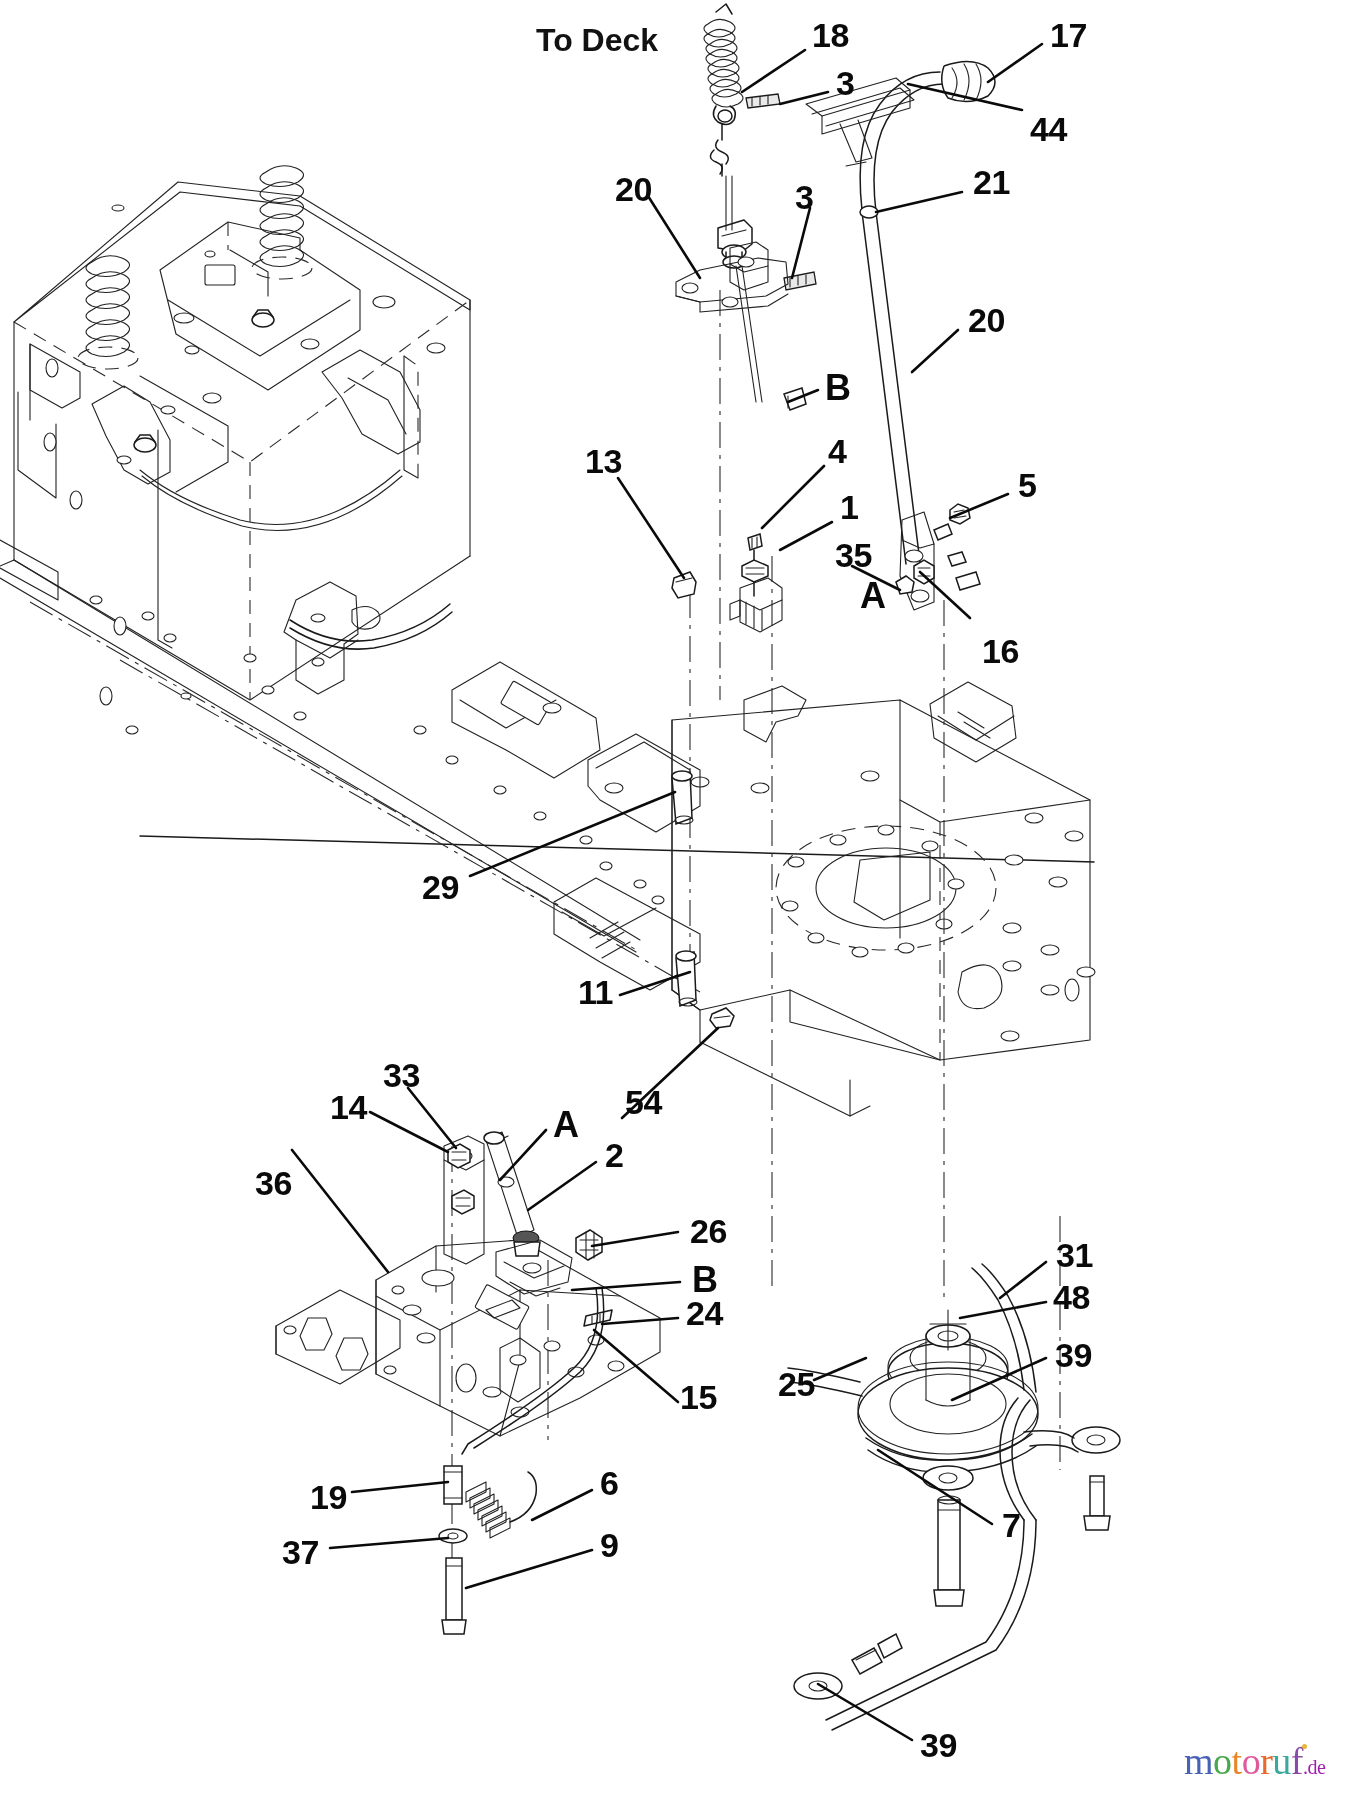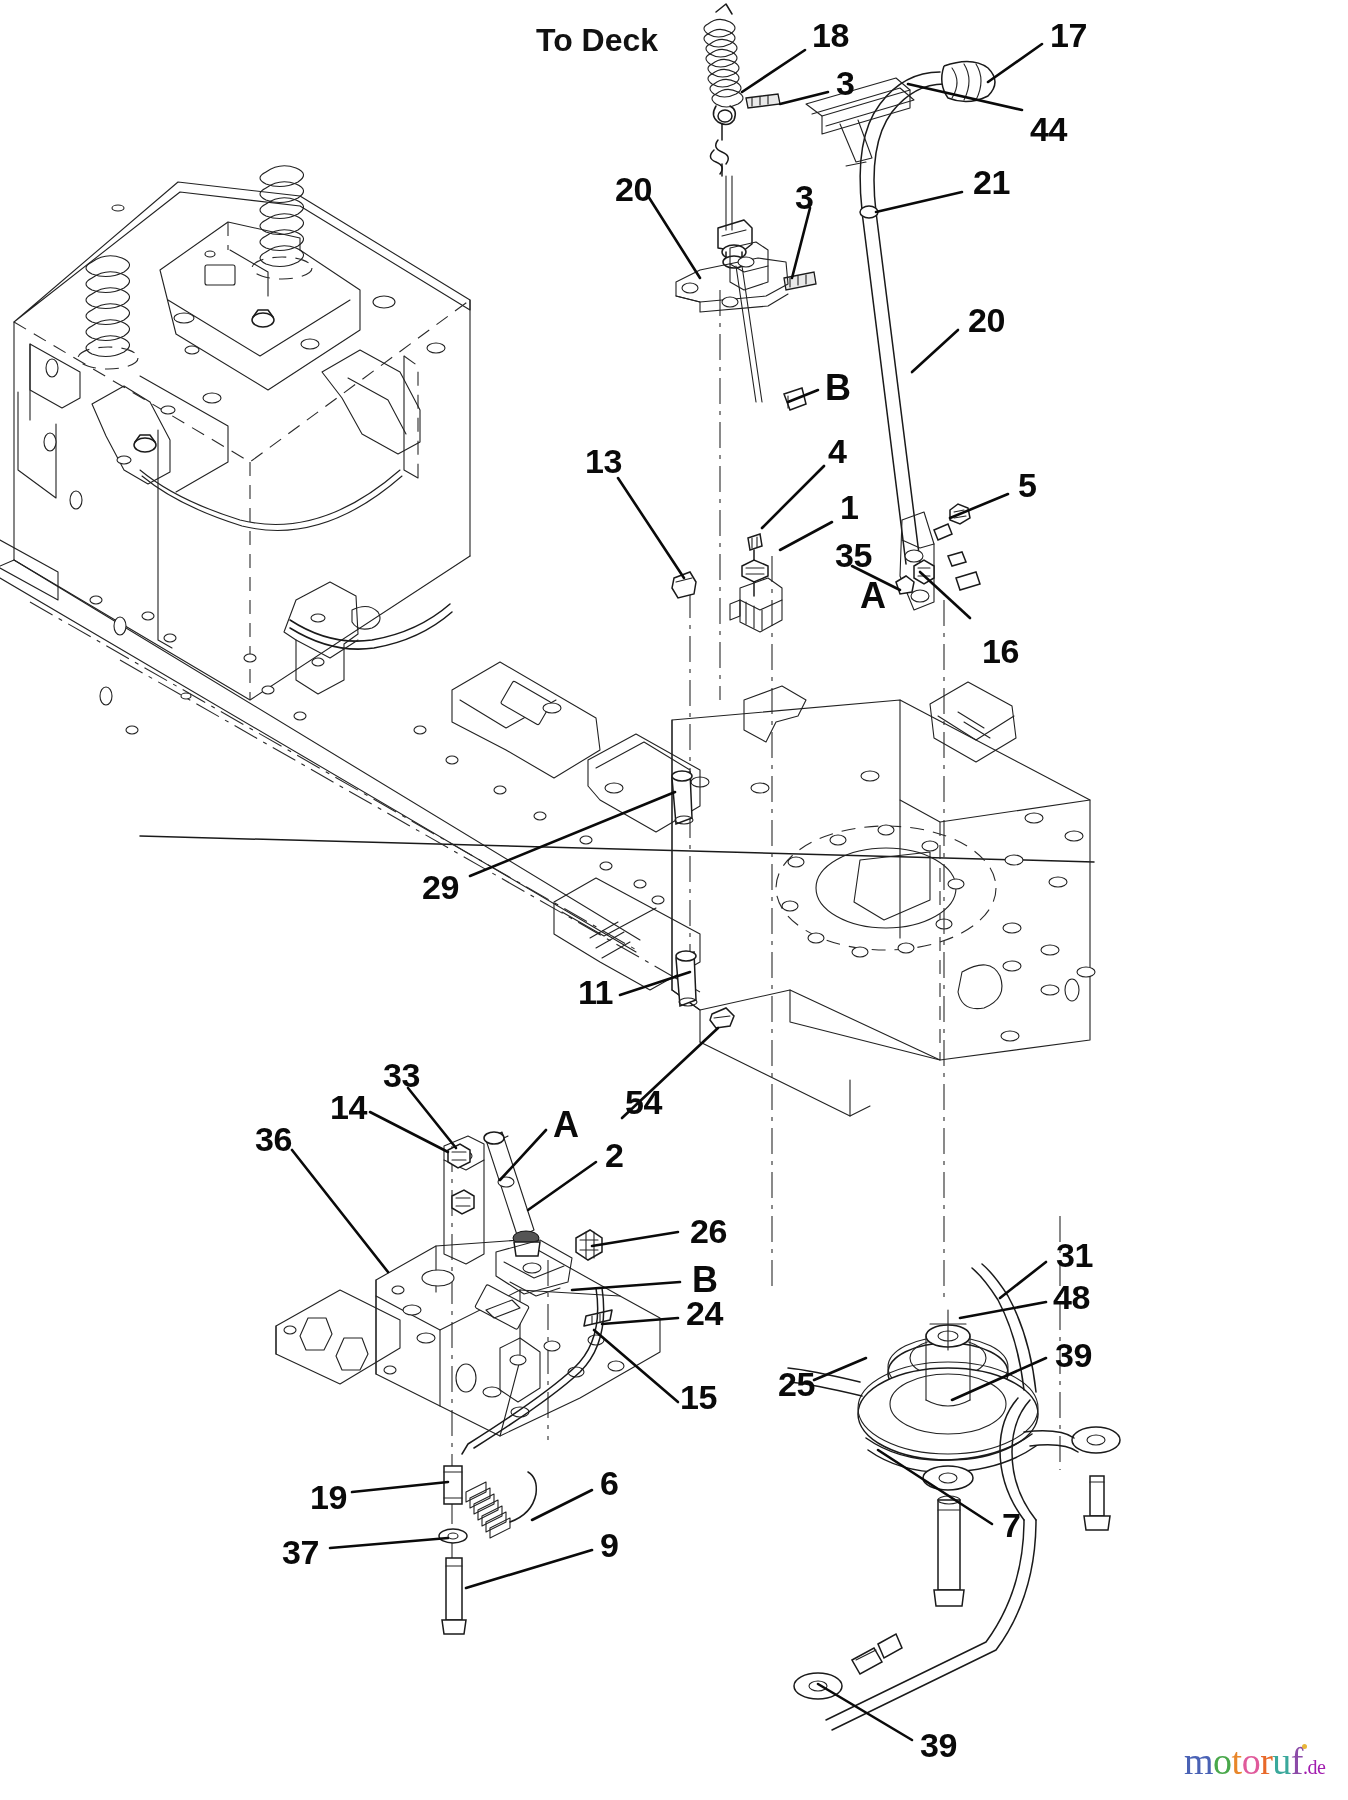--- a/index.html
+++ b/index.html
@@ -629,21 +629,21 @@
       <div class="callout num" style="left: 840px; top: 490px;">1</div>
       <div class="callout num" style="left: 835px; top: 538px;">35</div>
       <div class="callout letter" style="left: 860px; top: 578px;">A</div>
       <div class="callout num" style="left: 982px; top: 634px;">16</div>
       <div class="callout num" style="left: 422px; top: 870px;">29</div>
       <div class="callout num" style="left: 578px; top: 975px;">11</div>
       <div class="callout num" style="left: 383px; top: 1058px;">33</div>
       <div class="callout num" style="left: 330px; top: 1090px;">14</div>
       <div class="callout num" style="left: 625px; top: 1085px;">54</div>
       <div class="callout letter" style="left: 553px; top: 1107px;">A</div>
-      <div class="callout num" style="left: 255px; top: 1122px;">36</div>
+      <div class="callout num" style="left: 255px; top: 1166px;">36</div>
       <div class="callout num" style="left: 605px; top: 1138px;">2</div>
       <div class="callout num" style="left: 690px; top: 1214px;">26</div>
       <div class="callout num" style="left: 1056px; top: 1238px;">31</div>
       <div class="callout letter" style="left: 692px; top: 1262px;">B</div>
       <div class="callout num" style="left: 1053px; top: 1280px;">48</div>
       <div class="callout num" style="left: 686px; top: 1296px;">24</div>
       <div class="callout num" style="left: 1055px; top: 1338px;">39</div>
       <div class="callout num" style="left: 778px; top: 1367px;">25</div>
       <div class="callout num" style="left: 680px; top: 1380px;">15</div>
       <div class="callout num" style="left: 600px; top: 1466px;">6</div>

